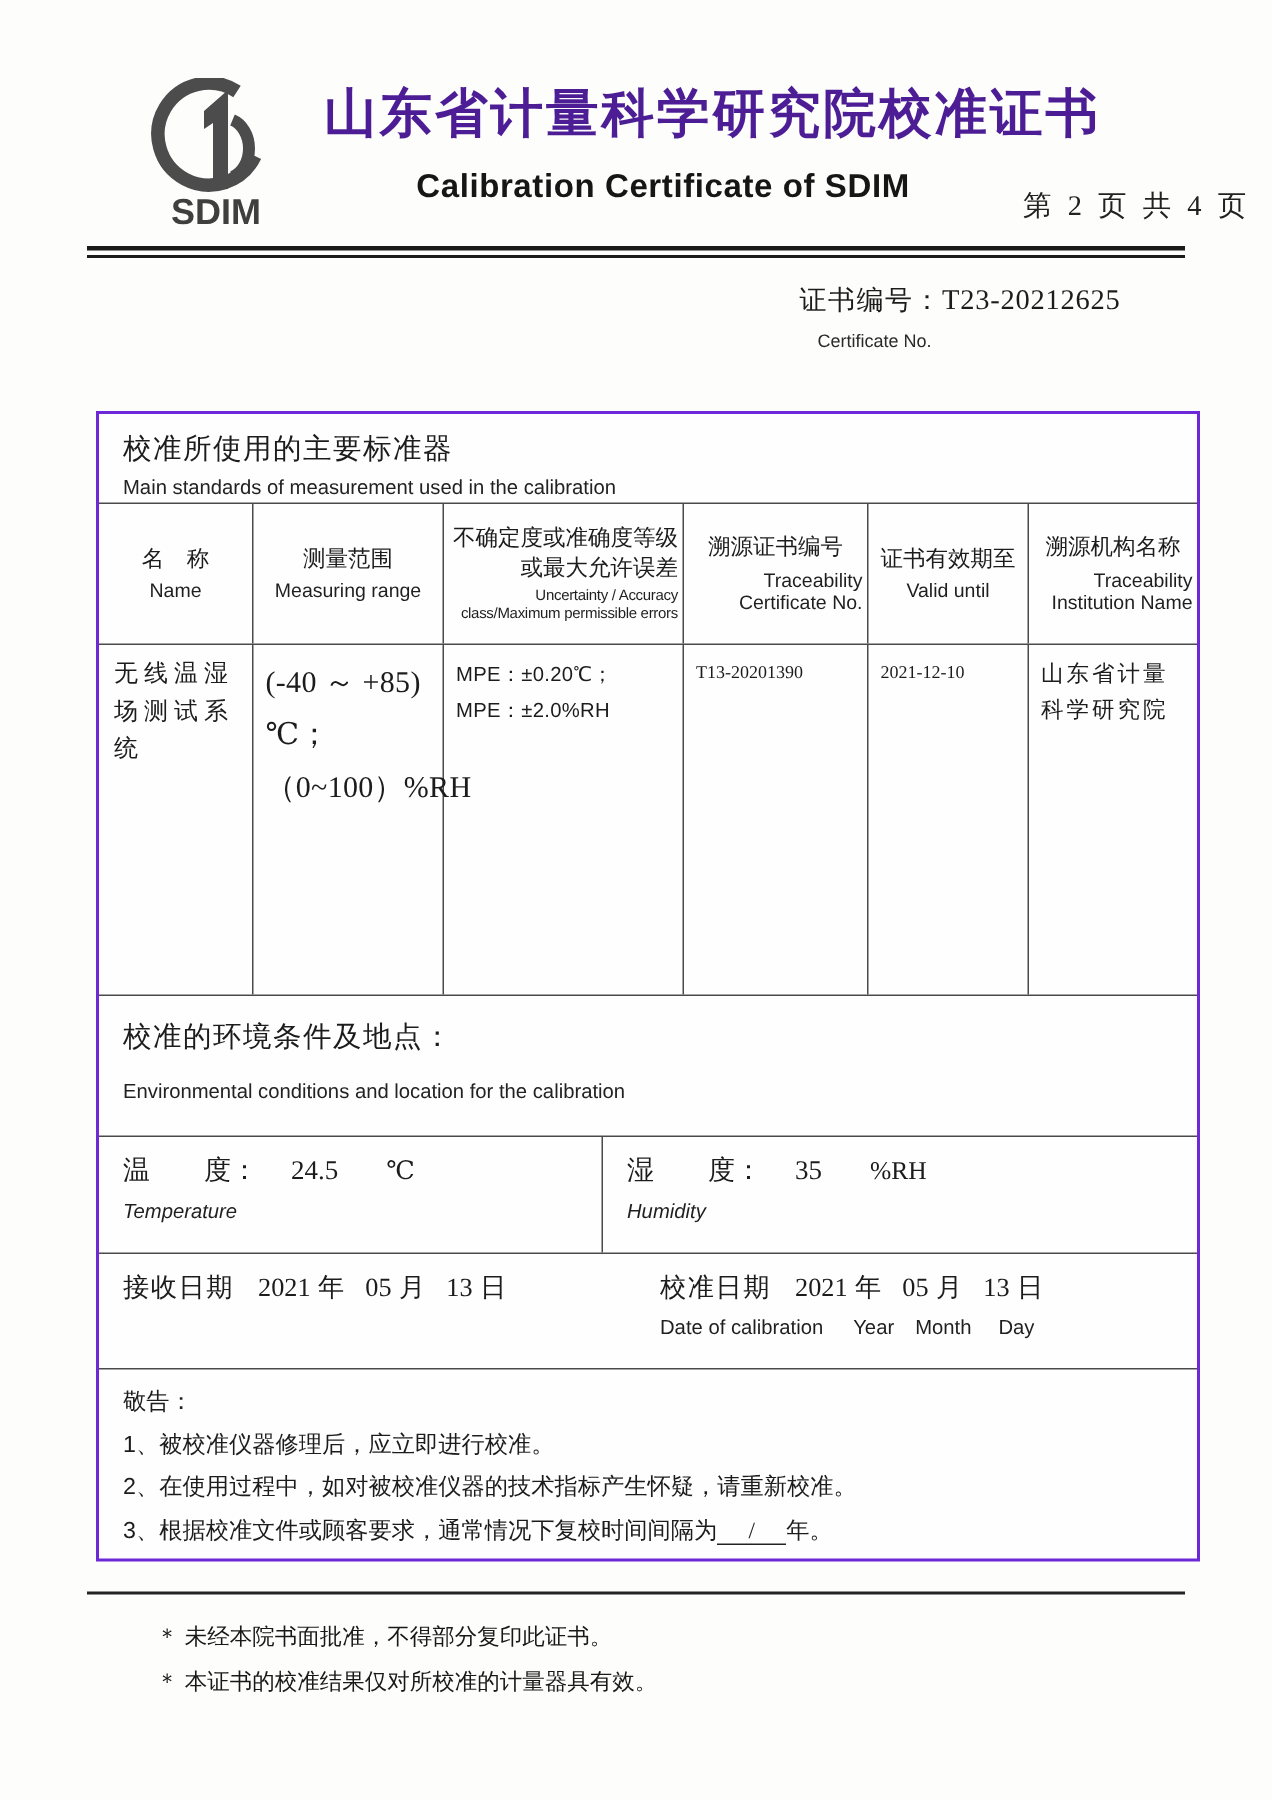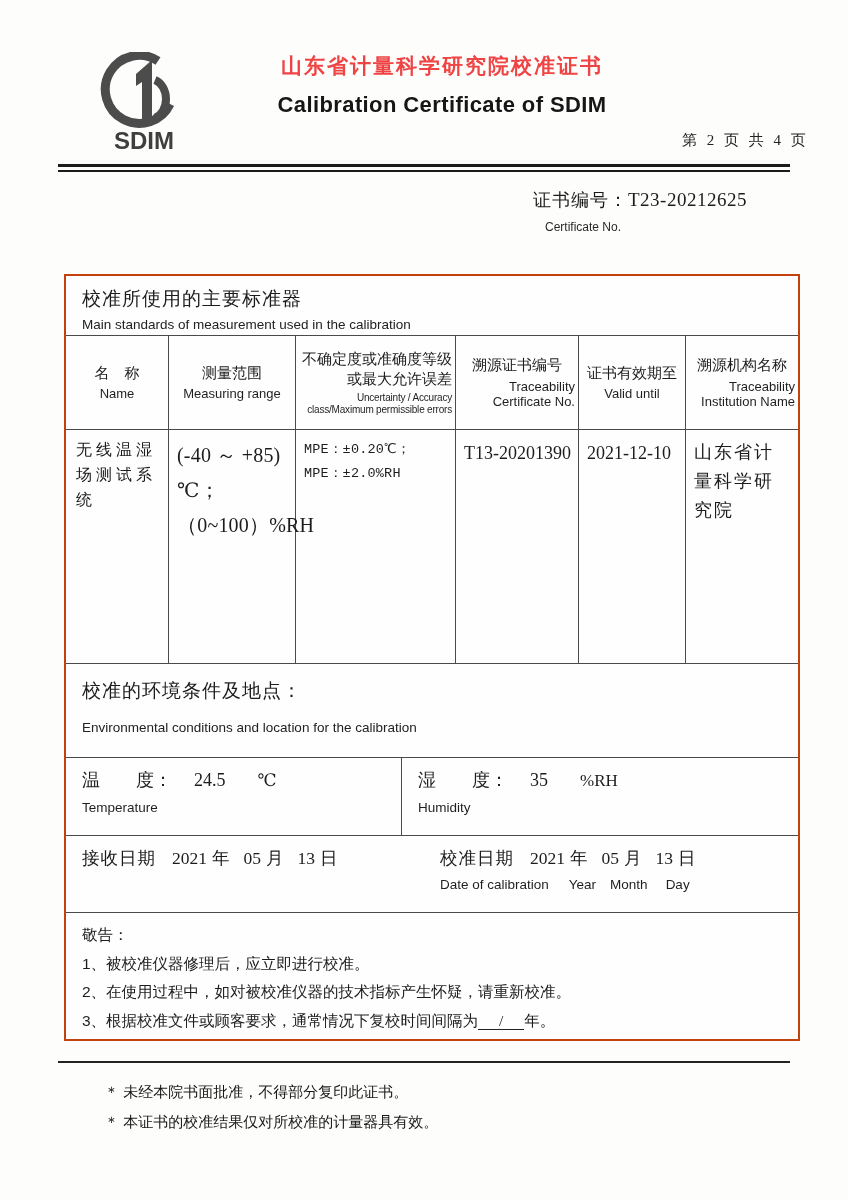--- a/index.html
+++ b/index.html
@@ -5,44 +5,44 @@
   html,body{margin:0;padding:0;}
   body{
     width:848px;height:1200px;
     background:#fdfdfc;
     font-family:"Liberation Sans","DejaVu Sans",sans-serif;
     color:#1c1c1c;
     overflow:hidden;
     position:relative;
   }
   .serif{font-family:"Liberation Serif","DejaVu Serif",serif;}
-  .mono{font-family:Liberation Mono, monospace;}
+  .mono{font-family:Liberation Sans, sans-serif;}
 
   
   .hdr{display:flex;align-items:flex-start;padding:52px 40px 0 98px;}
   .logo{width:92px;text-align:center;flex:none;}
   .logo svg{display:block;margin:0 auto;}
   .hdr-titles{margin-left:26px;text-align:center;flex:none;width:452px;}
-  .title-cn{font-size:21px;font-weight:700;letter-spacing:2px;white-space:nowrap;color:#ef4444;}
+  .title-cn{font-size:35px;font-weight:700;letter-spacing:2px;white-space:nowrap;color:#4c1d95;}
   .title-en{font-size:22px;font-weight:700;margin-top:12px;letter-spacing:.4px;color:#161616;}
-  .page-info{align-self:flex-end;font-size:15px;letter-spacing:3px;margin-left:14px;padding-bottom:2px;white-space:nowrap;color:#222;}
+  .page-info{align-self:flex-end;font-size:19px;letter-spacing:3px;margin-left:14px;padding-bottom:2px;white-space:nowrap;color:#222;}
 
   .rule-double{margin:12px 58px 0 58px;height:3px;border-top:3px solid #1b1b1b;border-bottom:2px solid #1b1b1b;}
 
   
   .cert{margin:16px 0 0 533px;}
   .cert-line1{font-size:18px;}
   .cert-label{letter-spacing:1px;}
   .cert-no{font-size:19px;letter-spacing:.5px;}
   .cert-line2{font-size:12px;color:#2a2a2a;margin:8px 0 0 12px;}
 
   
   .doc-table{
     margin:40px 0 0 64px;width:736px;
-    border:2px solid #c2410c;
+    border:2px solid #6d28d9;
     box-sizing:border-box;
     background:#fefefe;
   }
   .trow{border-bottom:1px solid #4a4a4a;box-sizing:border-box;}
   .trow:last-child{border-bottom:none;}
 
   .sec-title{padding:10px 14px 8px 16px;height:60px;box-sizing:border-box;}
   .sec-title .cn{font-size:19px;letter-spacing:1px;}
   .sec-title .en{font-size:13.5px;margin-top:5px;color:#222;}
   .sec-title.env{height:94px;padding-top:14px;}
@@ -52,36 +52,36 @@
   .grid6{display:grid;grid-template-columns:103px 127px 160px 123px 107px 1fr;}
   .grid6 > div{border-right:1px solid #4a4a4a;box-sizing:border-box;min-width:0;}
   .grid6 > div:last-child{border-right:none;}
 
   .hcell{display:flex;flex-direction:column;justify-content:center;align-items:center;
          text-align:right;height:93px;padding:4px 3px;}
   .hcell .cn{font-size:15px;line-height:1.35;}
   .hcell .en{font-size:13px;line-height:1.2;margin-top:3px;color:#1f1f1f;}
   .hcell .en.small{font-size:10px;letter-spacing:-.2px;}
 
-  .dcell{height:233px;padding:8px 6px 0 8px;font-size:18px;line-height:1.75;}
+  .dcell{height:233px;padding:8px 6px 0 8px;font-size:12px;line-height:1.75;}
   .cell-name{font-size:16px;letter-spacing:4px;line-height:1.55;padding-left:10px;}
   .cell-range{font-size:20px;letter-spacing:.2px;}
   .cell-mpe{font-size:13.5px;letter-spacing:.2px;}
-  .cell-inst{font-size:18px;letter-spacing:2px;line-height:1.6;}
+  .cell-inst{font-size:15px;letter-spacing:2px;line-height:1.6;}
 
   .grid2{display:grid;grid-template-columns:336px 1fr;}
   .grid2 > div:first-child{border-right:1px solid #4a4a4a;}
   .envrow{height:78px;}
   .envrow2{height:75px;}
   .envcell{padding:10px 8px 0 16px;box-sizing:border-box;}
   .env-line1{font-size:18px;white-space:nowrap;}
   .env-val{margin-left:22px;font-size:18px;}
   .env-unit{margin-left:32px;font-size:17px;}
   .env-val-close{margin-left:8px;font-size:18px;}
-  .env-line2{font-size:13.5px;margin-top:8px;color:#1f1f1f;}
+  .env-line2{font-size:13.5px;margin-top:8px;color:#1f1f1f;font-style:italic;}
 
   .datesrow{height:77px;display:flex;padding:10px 0 0 16px;box-sizing:border-box;}
   .dgroup{width:340px;}
   .dgroup + .dgroup{margin-left:18px;}
   .d-line1{font-size:17.5px;white-space:nowrap;}
   .d-lab{letter-spacing:1px;}
   .d-num{margin-left:14px;}
   .d-num.first{margin-left:16px;}
   .d-unit{margin-left:5px;}
   .d-line2{font-size:13.5px;margin-top:7px;color:#1f1f1f;white-space:nowrap;}

